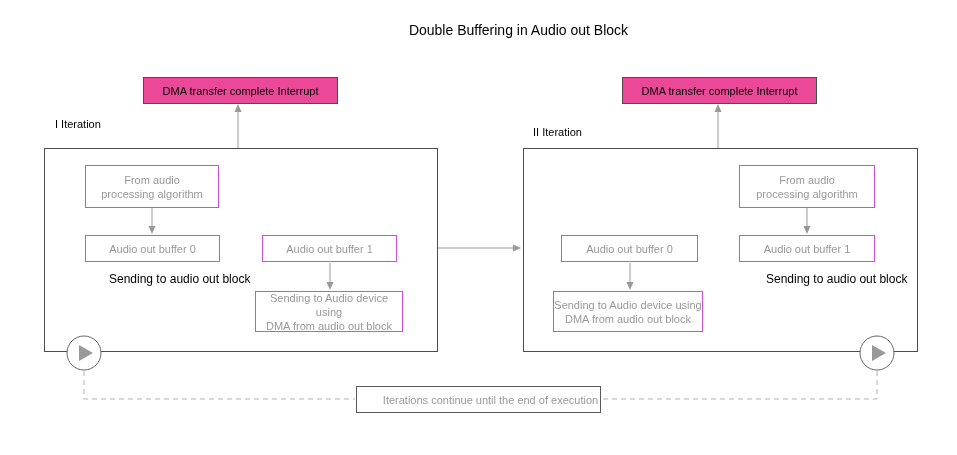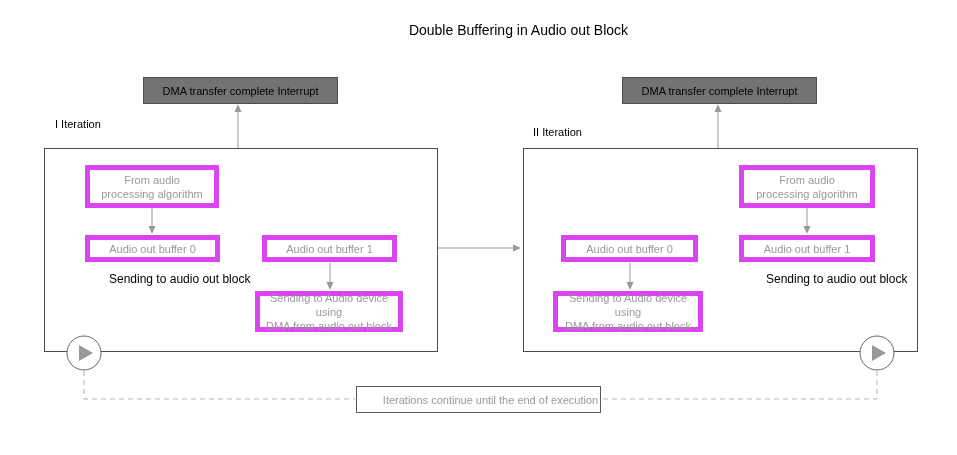--- a/index.html
+++ b/index.html
@@ -8,30 +8,30 @@
     font-family:"Liberation Sans",sans-serif;overflow:hidden;
   }
   .page-title{
     position:absolute;top:22px;left:0;width:957px;text-align:center;
     font-size:14px;color:#000;padding-left:40px;
   }
   .iter-label{
     position:absolute;font-size:11px;color:#000;white-space:nowrap;
   }
   .outline-box{
-    position:absolute;background:#737373;border:1px solid #4d4d4d;
+    position:absolute;background:#ec4899;border:1px solid #4d4d4d;
     display:flex;align-items:center;justify-content:center;text-align:center;
     box-sizing:border-box;
   }
   .outline-box span{font-size:11px;color:#000;}
   .big-box{
     position:absolute;background:#fff;border:1px solid #4d4d4d;box-sizing:border-box;
   }
   .inner-box{
-    position:absolute;background:#fff;border:5px solid #d946ef;
+    position:absolute;background:#fff;border:1px solid #d946ef;
     display:flex;align-items:center;justify-content:center;text-align:center;
     box-sizing:border-box;
   }
   .inner-box span{font-size:11px;color:#999999;white-space:pre-line;line-height:14px;}
   .black-note{
     position:absolute;font-size:12px;color:#000;white-space:nowrap;margin-left:24px;
   }
   .footer-box{
     position:absolute;background:#fff;border:1px solid #595959;
     display:flex;align-items:center;justify-content:center;text-align:center;

